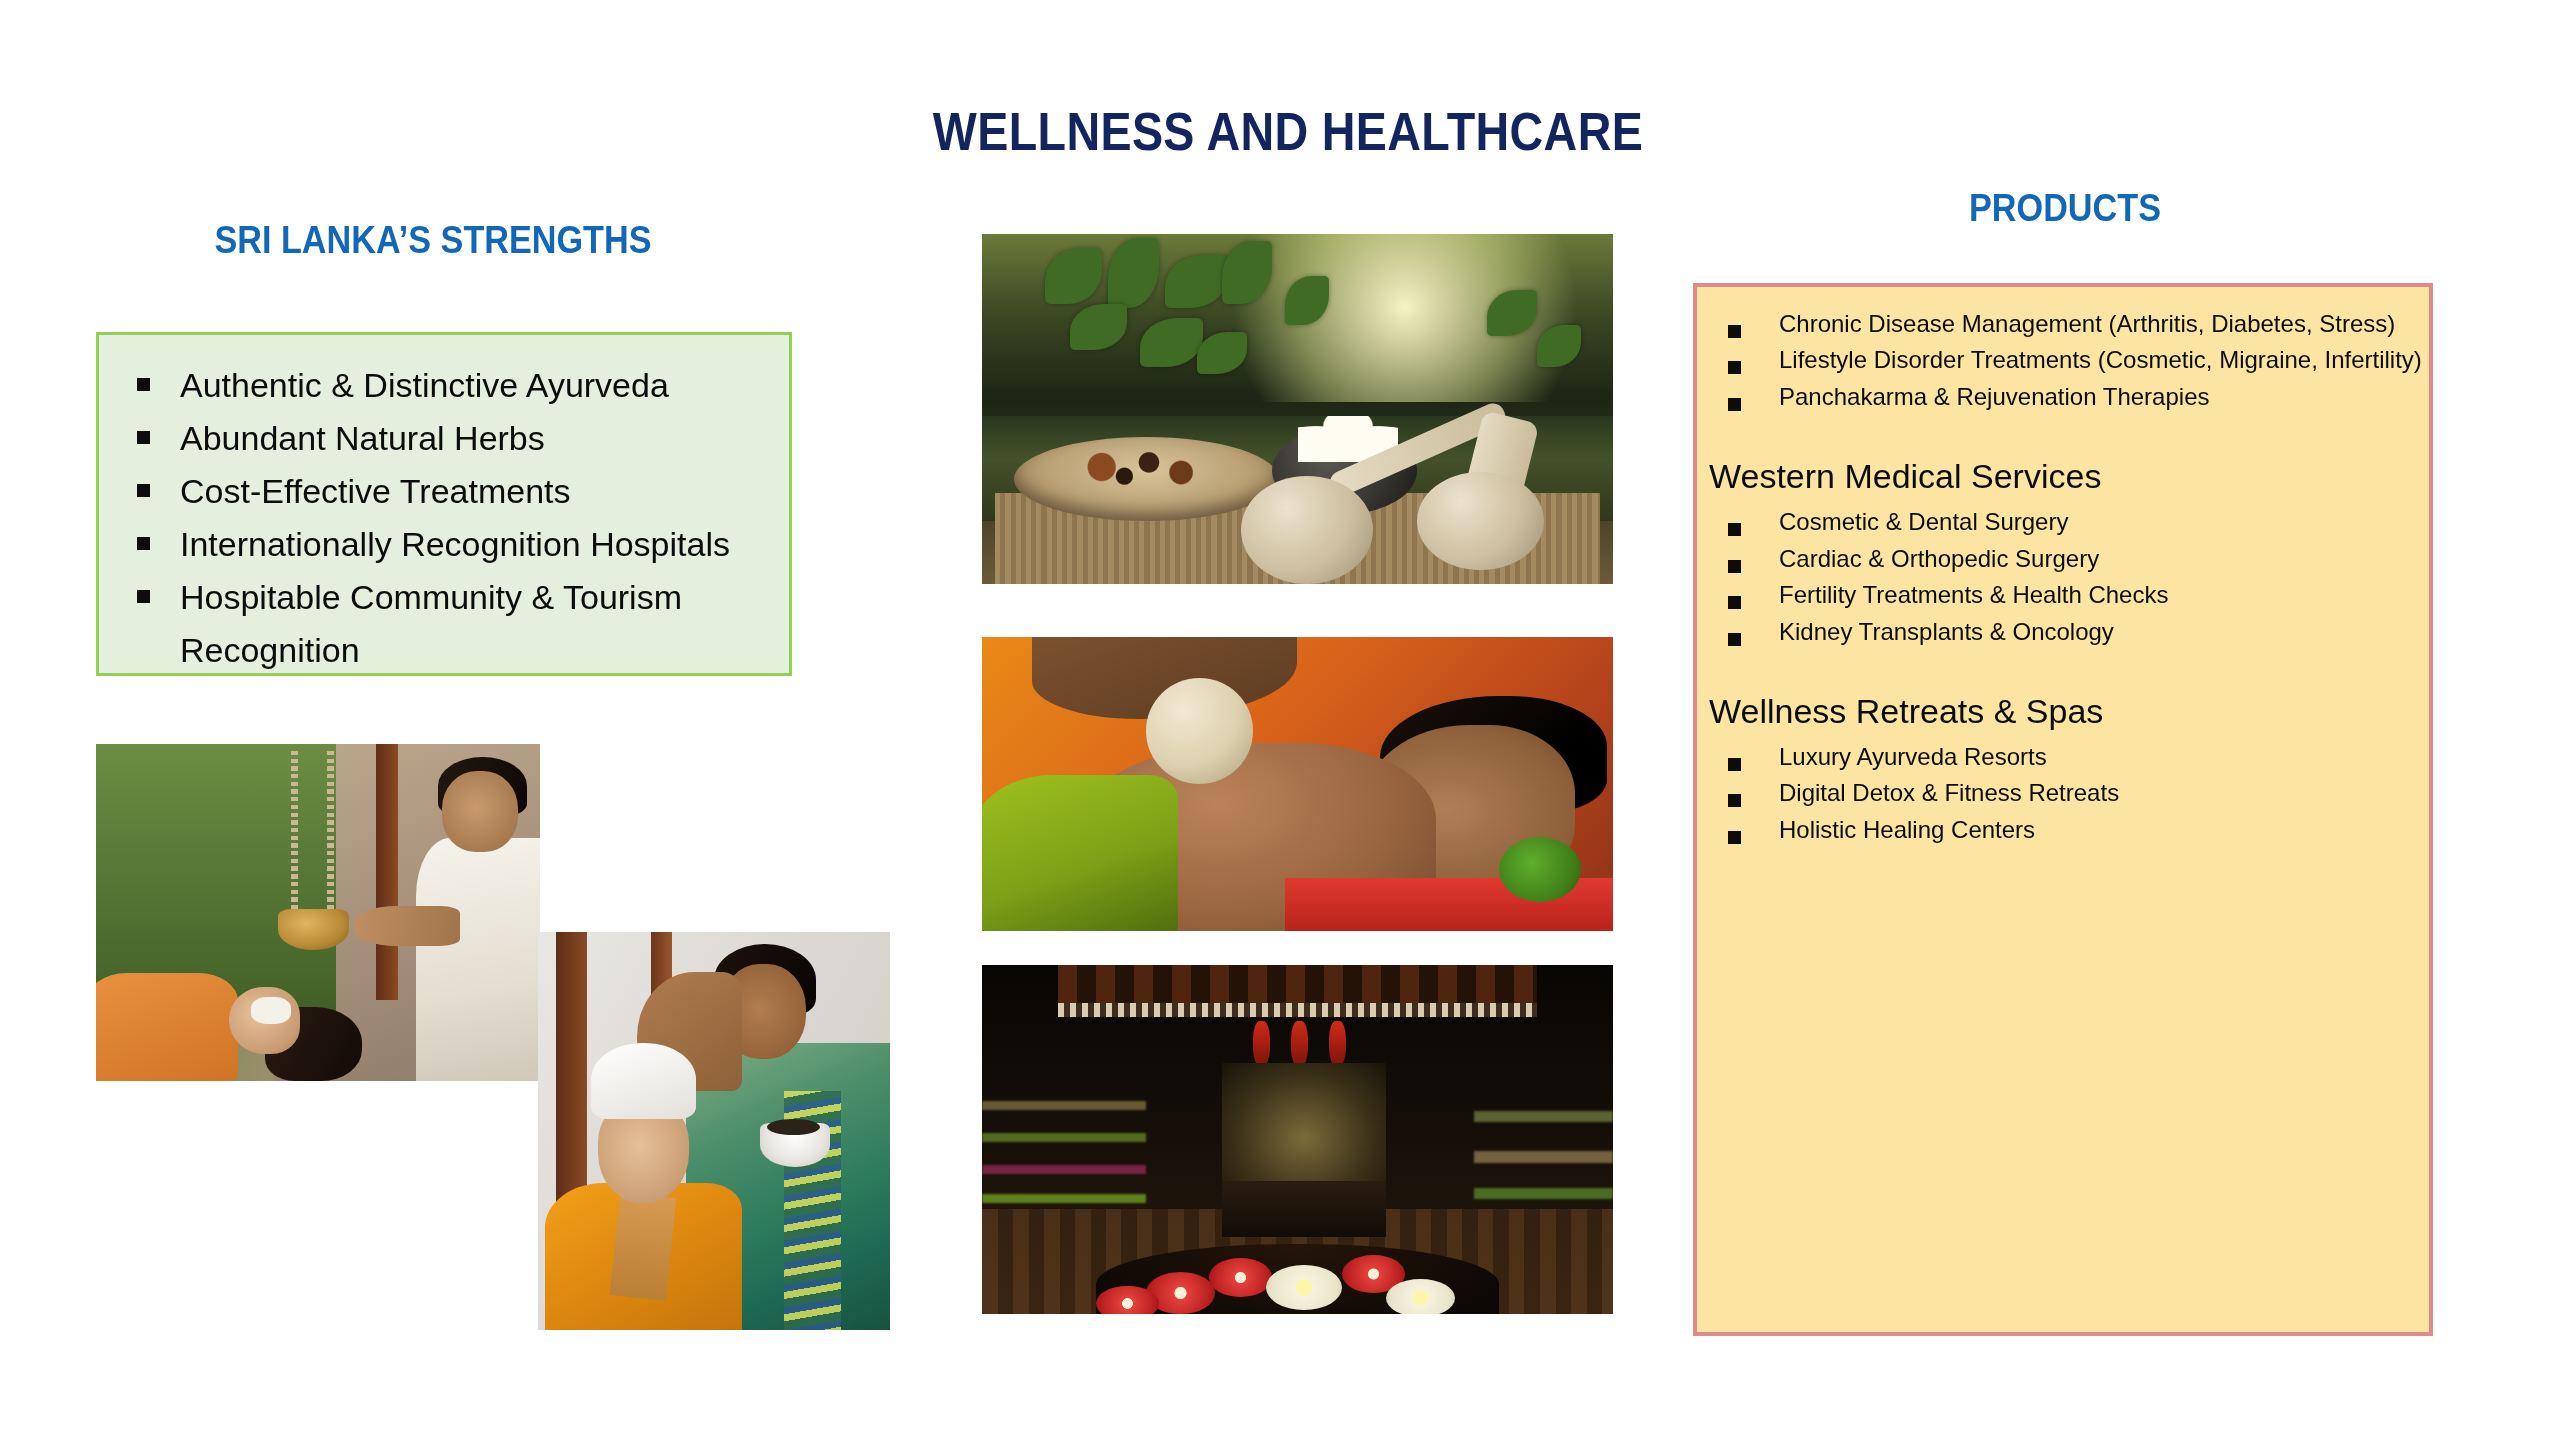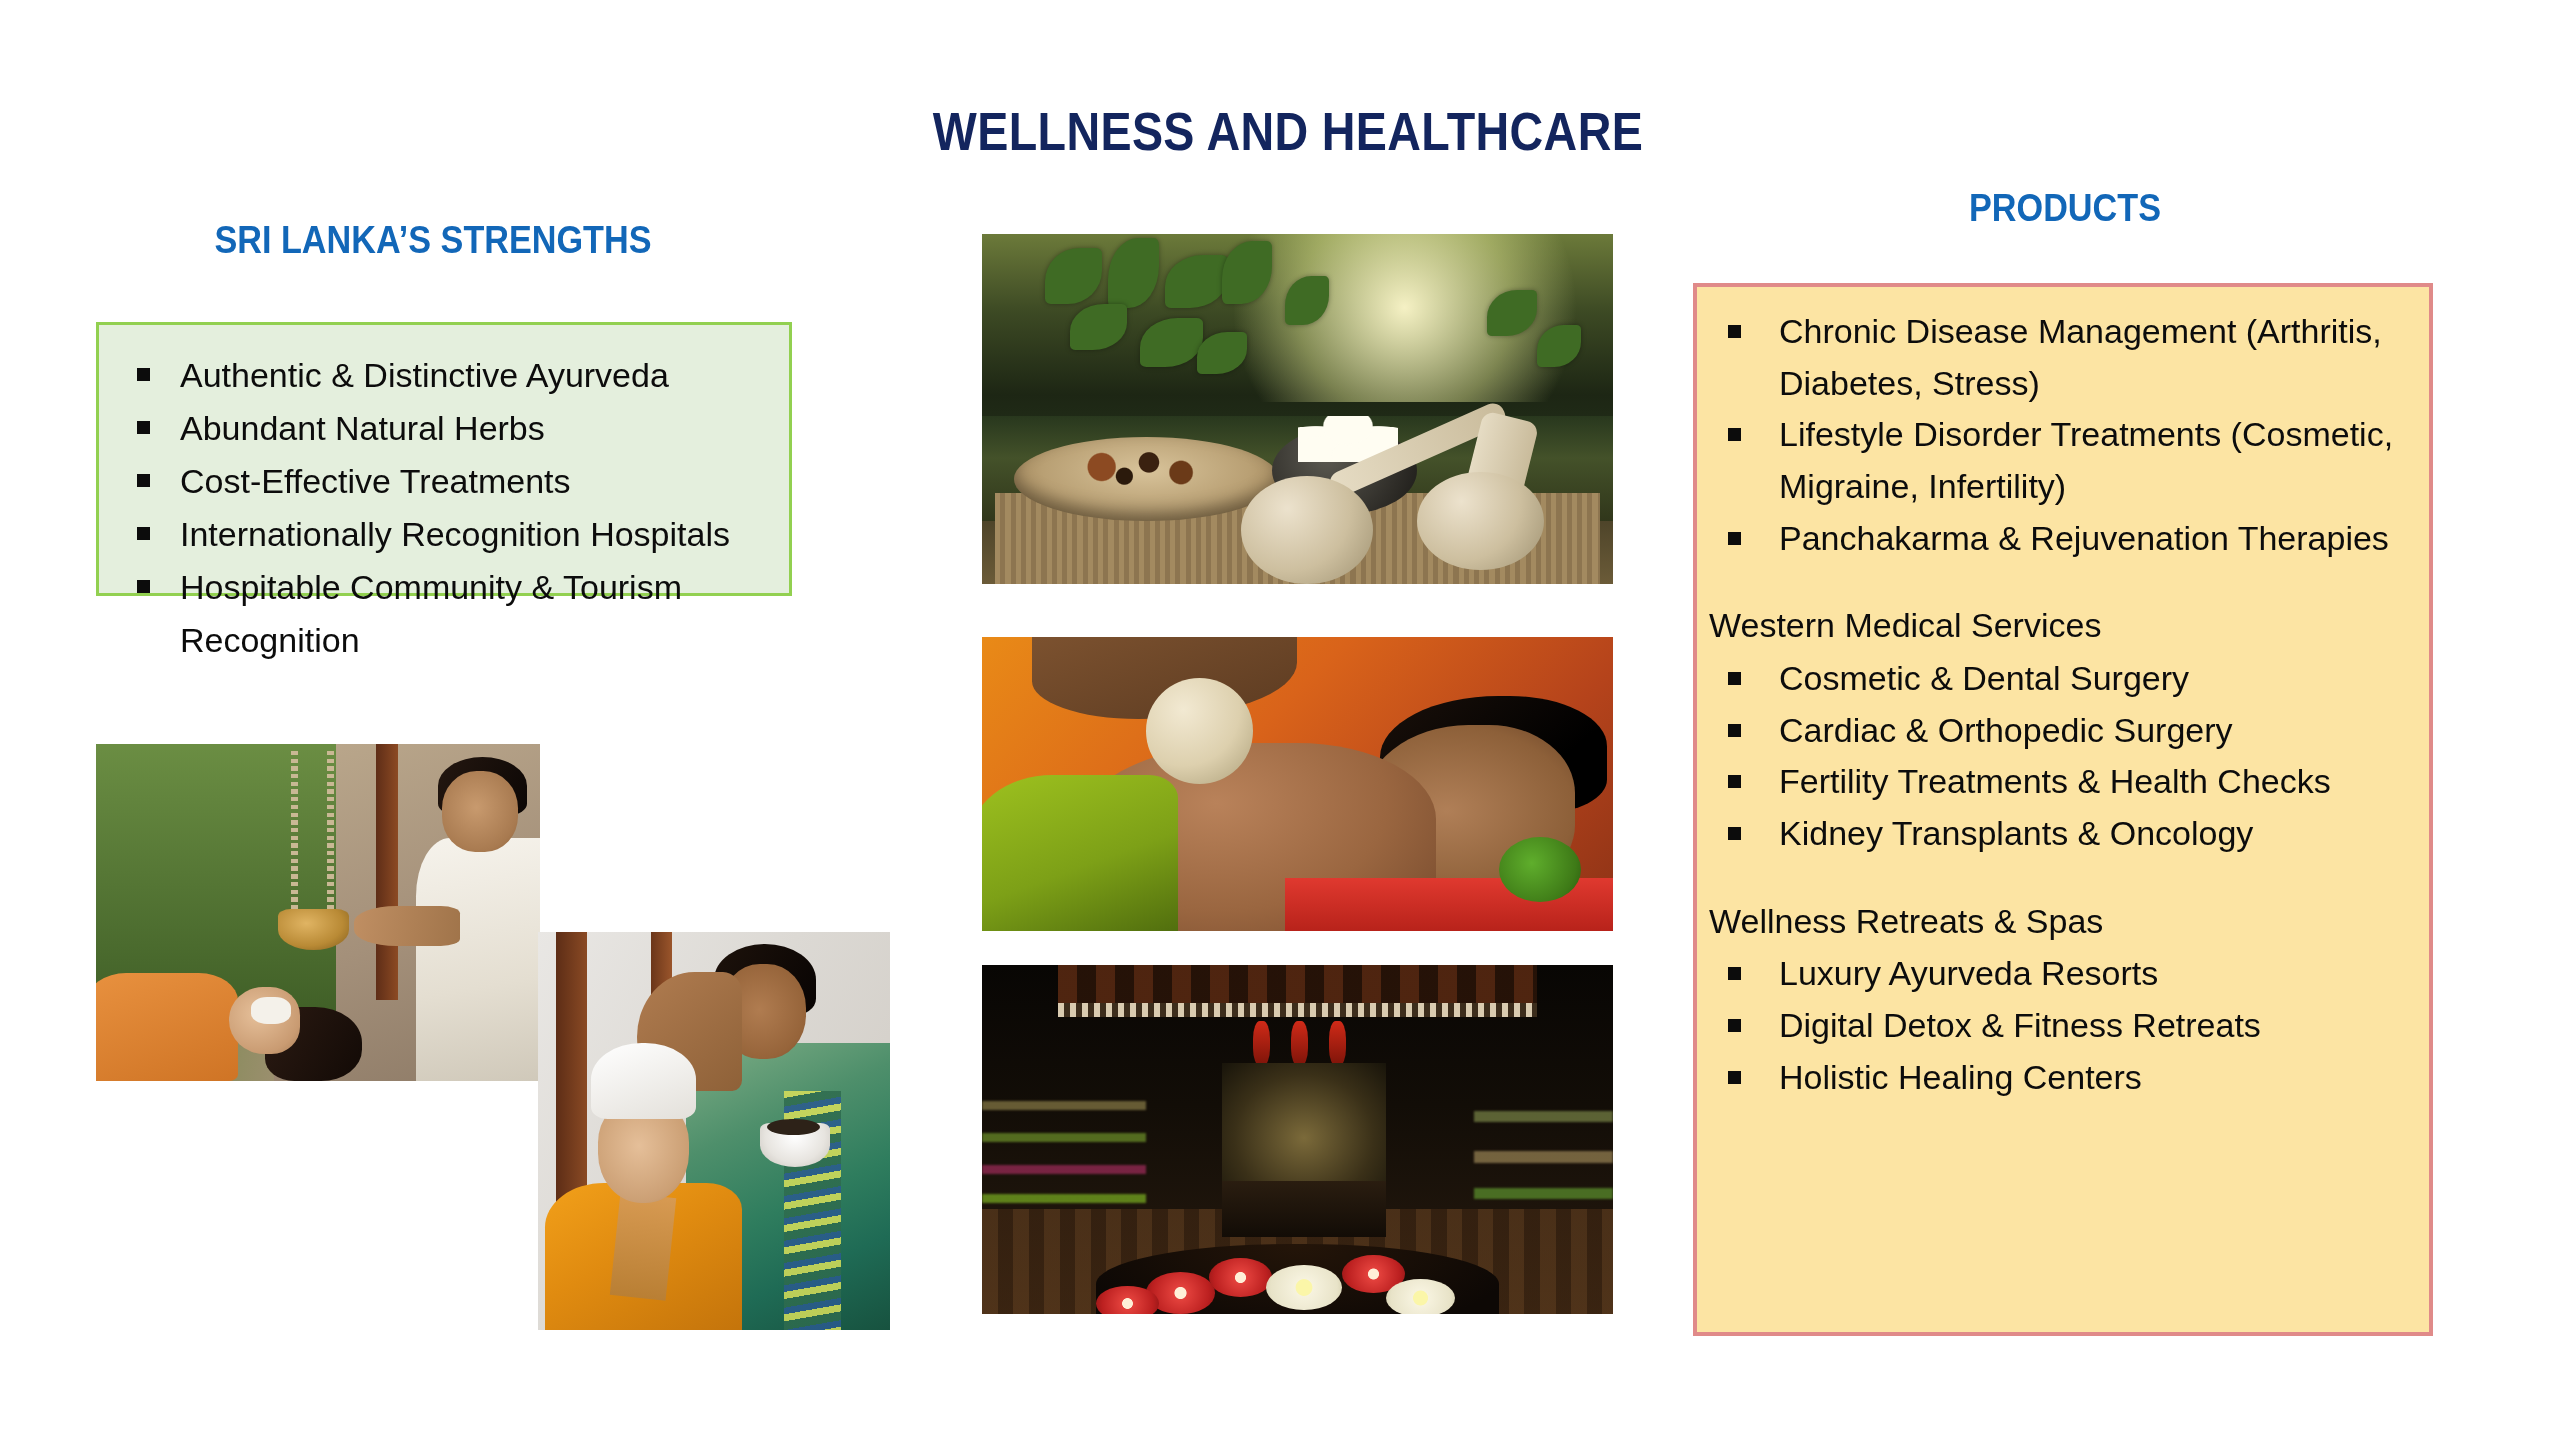--- a/index.html
+++ b/index.html
@@ -54,23 +54,23 @@
     font-weight: bold;
     color: #1267B8;
     transform: scaleX(0.9);
     transform-origin: center top;
   }
 
   
   .strengths-box {
     position: absolute;
     left: 96px;
-    top: 322px;
+    top: 332px;
     width: 696px;
-    height: 274px;
+    height: 344px;
     background: #E4EFDD;
     border: 3.4px solid #92D050;
     box-sizing: border-box;
   }
   .strengths-list {
     list-style: none;
     margin: 0;
     padding: 24px 22px 0 19px;
   }
   .strengths-list li {
@@ -111,21 +111,21 @@
     margin: 0 0 1.7px 0;
   }
   .prod-list {
     list-style: none;
     margin: 0 0 0 0;
     padding: 0;
   }
   .prod-list li {
     position: relative;
     padding-left: 70px;
-    font-size: 34px;
+    font-size: 24px;
     line-height: 1.52;
     color: #0C0C0C;
     white-space: nowrap;
   }
   .prod-list li.wrap {
     white-space: normal;
   }
   .prod-list li .bullet-sq {
     position: absolute;
     left: 19px;

